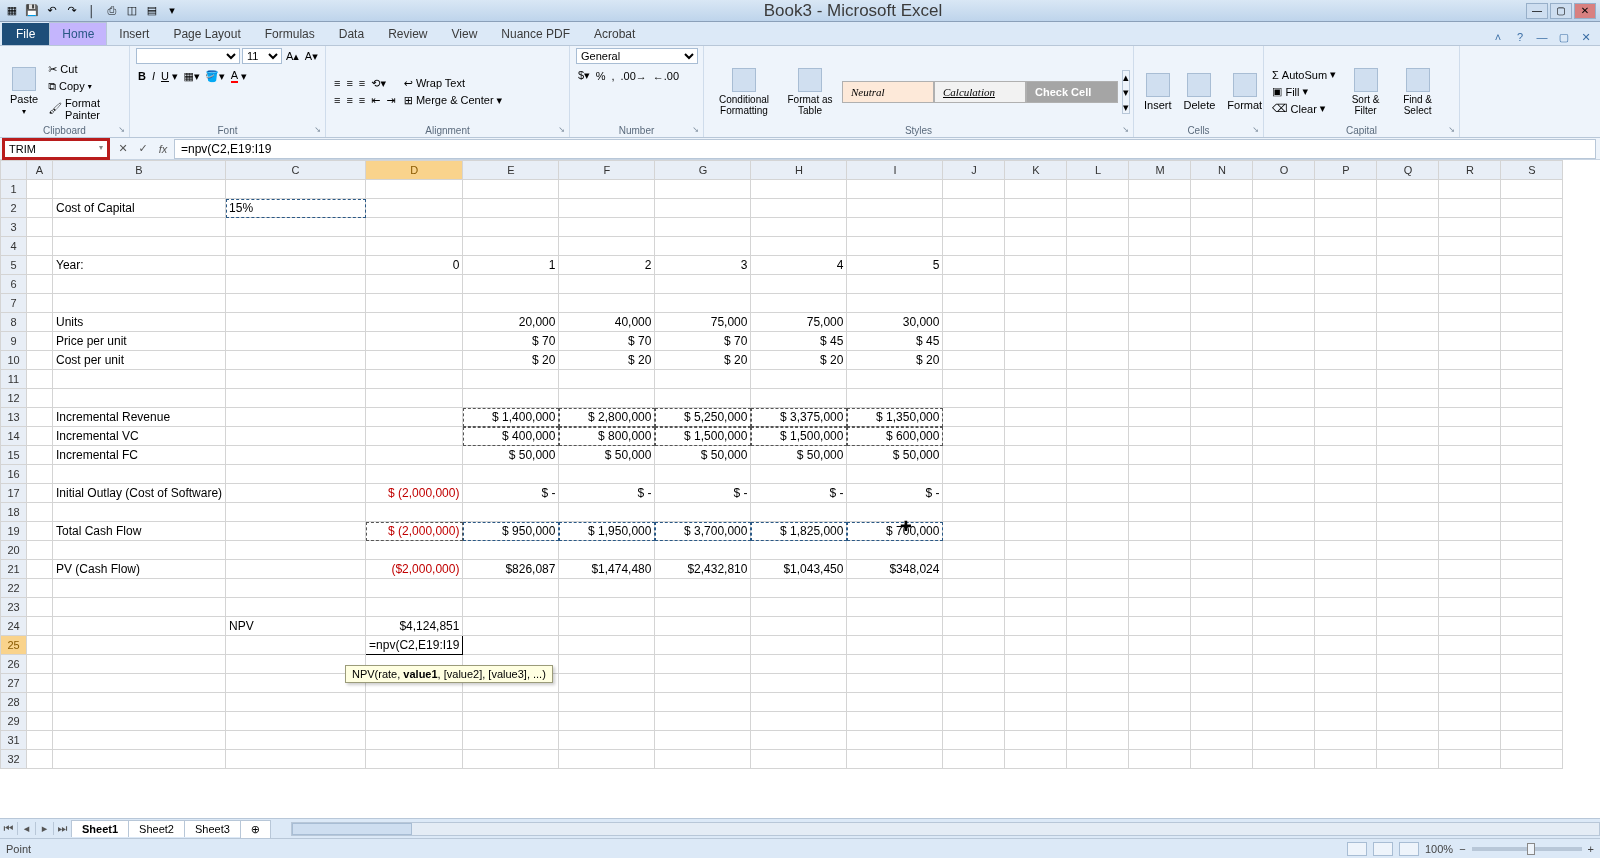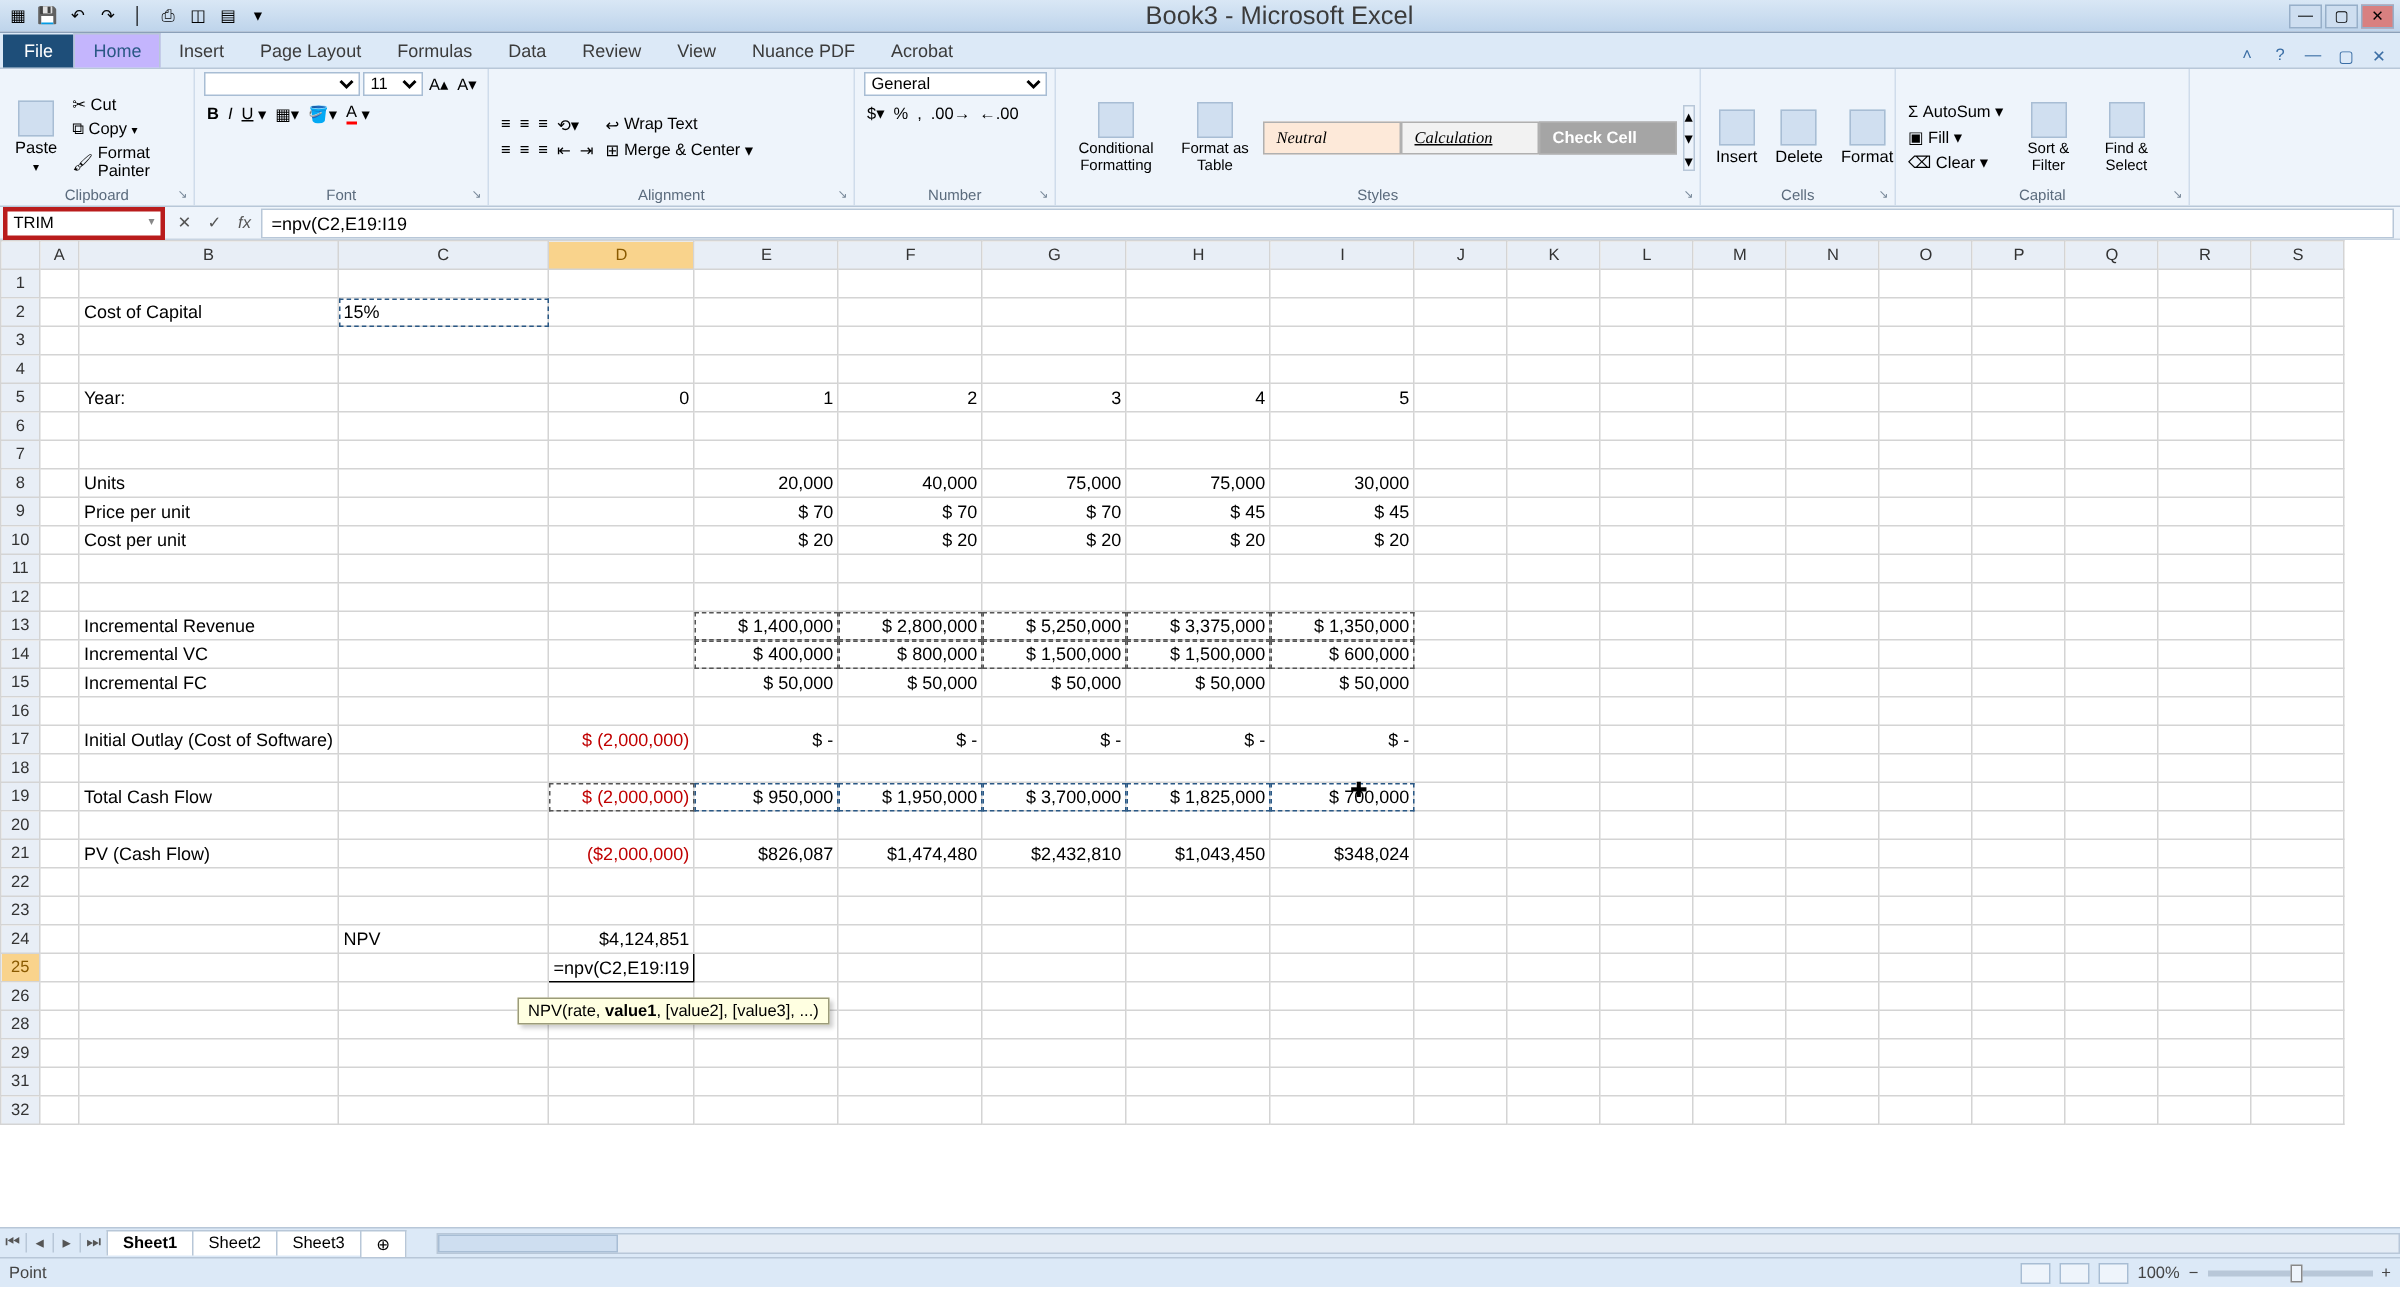--- a/index.html
+++ b/index.html
@@ -921,20 +921,42 @@
           <td></td>
           <td></td>
           <td></td>
           <td></td>
           <td></td>
           <td></td>
           <td></td>
           <td></td>
         </tr>
         <tr>
+          <th class="row">27</th>
+          <td></td>
+          <td></td>
+          <td></td>
+          <td></td>
+          <td></td>
+          <td></td>
+          <td></td>
+          <td></td>
+          <td></td>
+          <td></td>
+          <td></td>
+          <td></td>
+          <td></td>
+          <td></td>
+          <td></td>
+          <td></td>
+          <td></td>
+          <td></td>
+          <td></td>
+        </tr>
+        <tr>
           <th class="row">28</th>
           <td></td>
           <td></td>
           <td></td>
           <td></td>
           <td></td>
           <td></td>
           <td></td>
           <td></td>
           <td></td>

